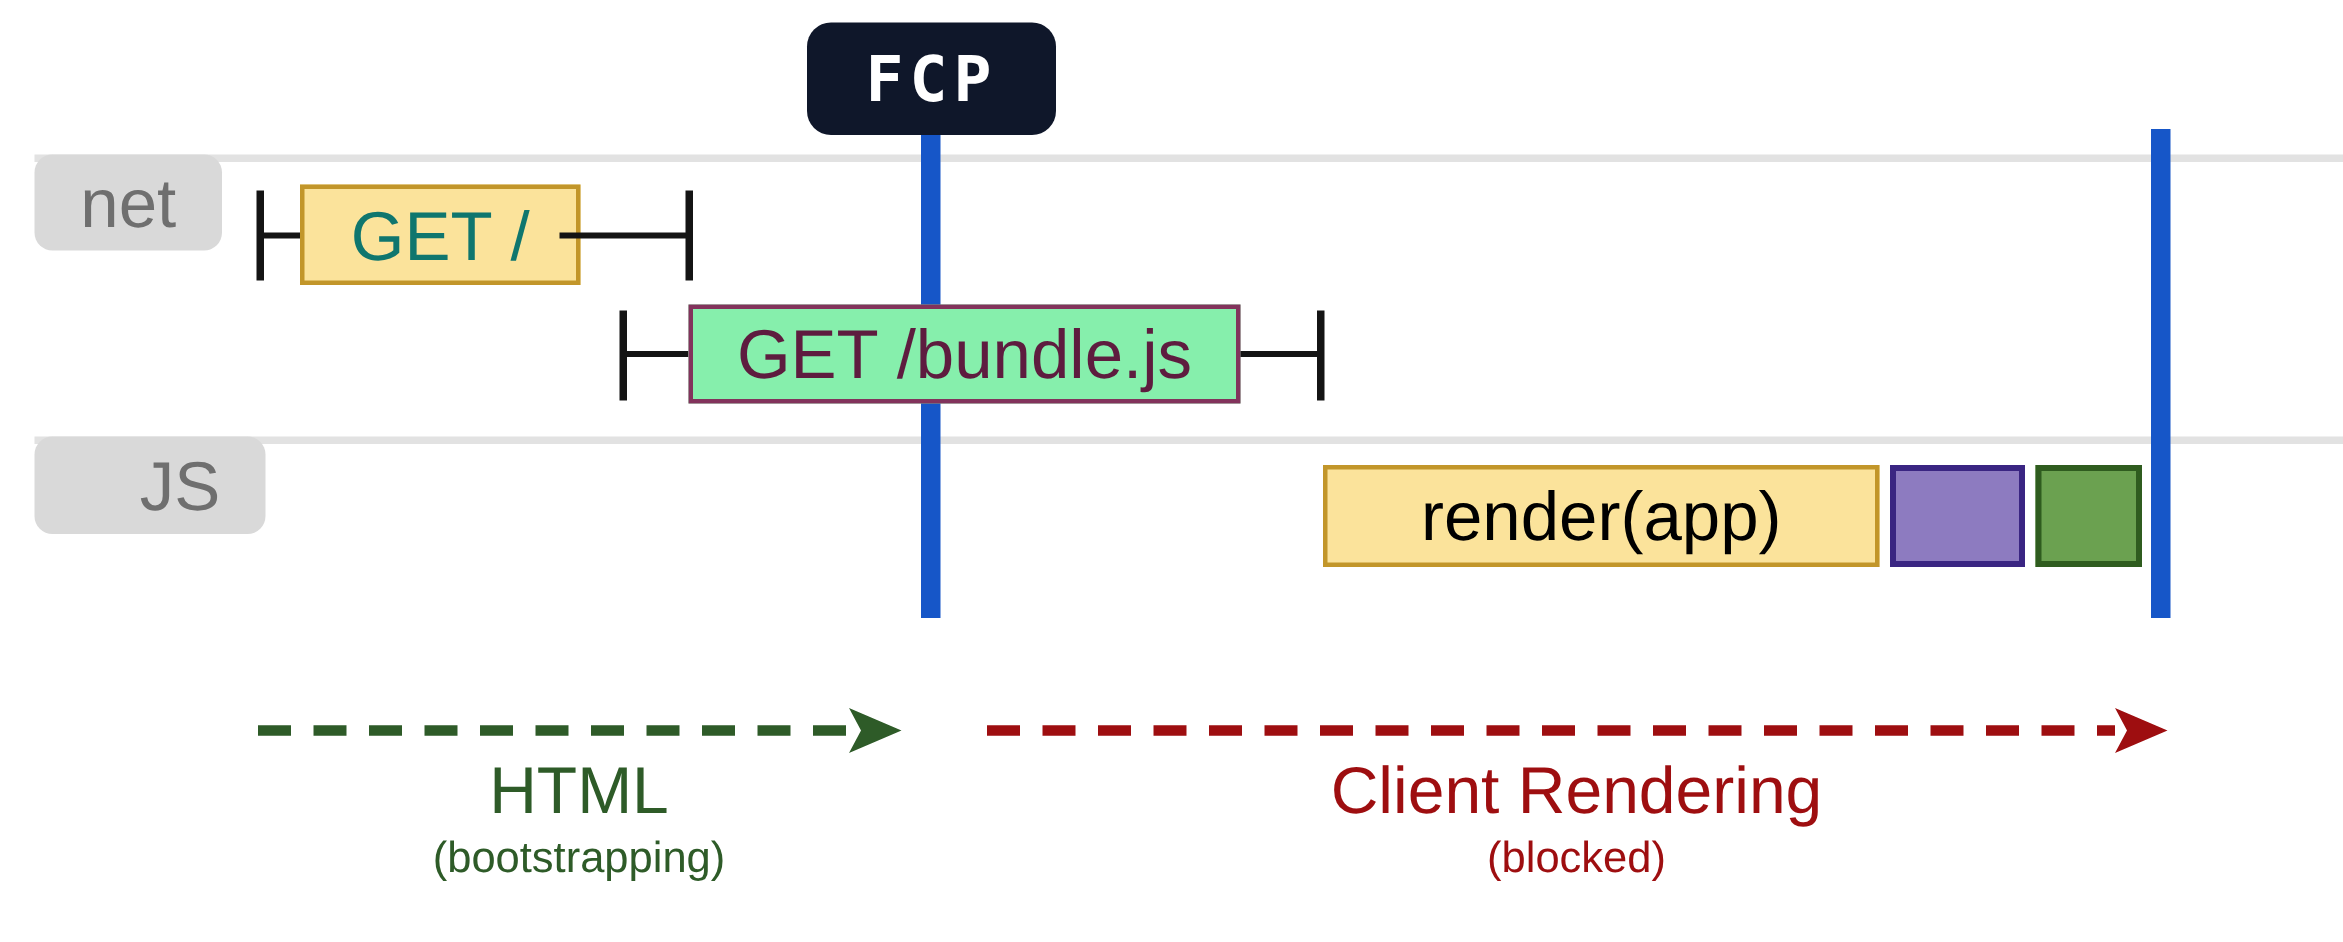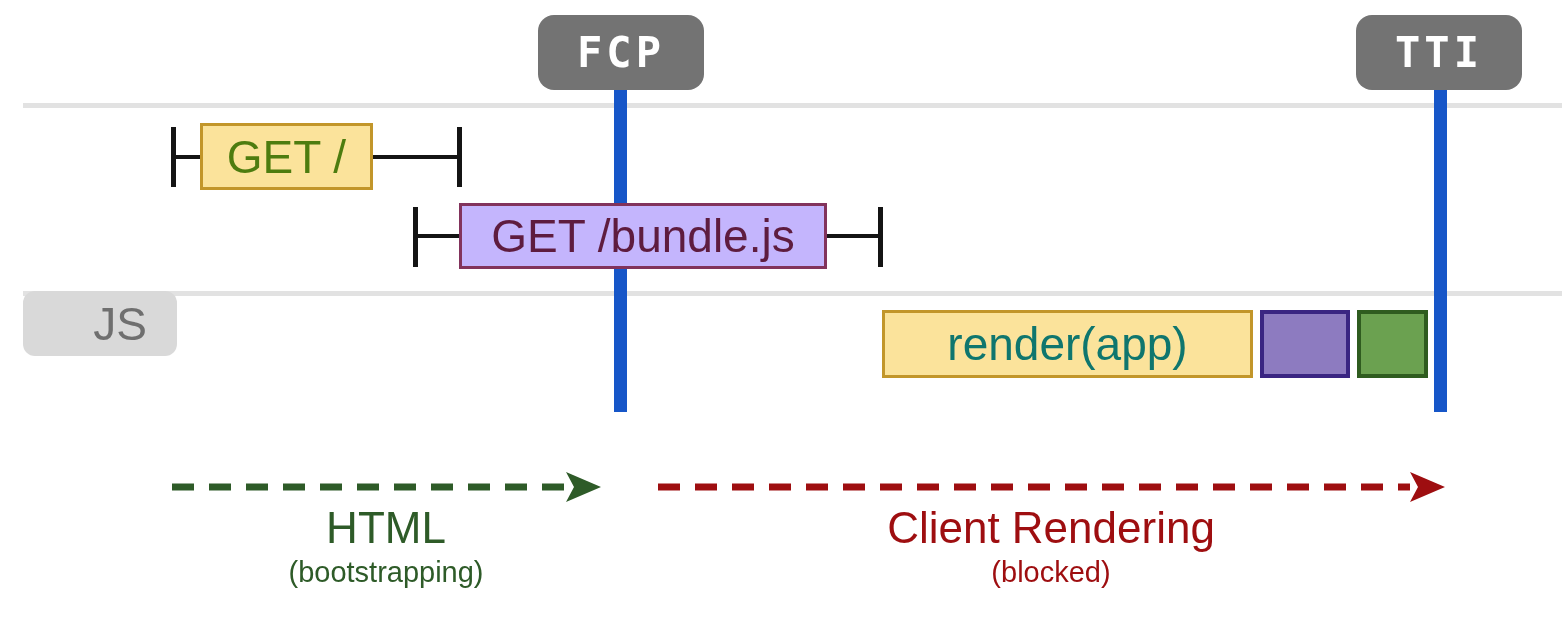--- a/index.html
+++ b/index.html
@@ -22,21 +22,21 @@
     position:absolute;background:#d9d9d9;color:#6f6f6f;
     border-radius:12px;z-index:3;
     display:flex;align-items:center;justify-content:center;
     font-size:46px;line-height:1;
   }
   #tag-net{left:23px;top:103px;width:125px;height:64px;}
   #tag-js{left:23px;top:291px;width:114px;height:65px;padding-left:40px;}
   
   .milestone-badge{
     position:absolute;top:15px;height:75px;
-    background:#737373;border-radius:16px;z-index:4;
+    background:#0f172a;border-radius:16px;z-index:4;
     display:flex;align-items:center;justify-content:center;
     color:#ffffff;font-family:"DejaVu Sans Mono","Liberation Mono",monospace;
     font-weight:bold;font-size:42px;letter-spacing:4px;
   }
   #badge-fcp{left:538px;width:166px;}
   #badge-tti{left:1356px;width:166px;}
   .milestone-line{
     position:absolute;top:86px;width:13px;height:326px;
     background:#1656c8;z-index:2;
   }
@@ -45,30 +45,30 @@
   
   .whisker{position:absolute;width:5px;height:60px;background:#141414;z-index:3;}
   .connector{position:absolute;height:4px;background:#141414;z-index:3;}
   
   .event-box{
     position:absolute;z-index:3;box-sizing:border-box;
     display:flex;align-items:center;justify-content:center;
     font-size:46px;line-height:1;
   }
   #box-get-root{
-    left:200px;top:123px;width:173px;height:67px;
-    background:#fbe39b;border:3px solid #c2962a;color:#4d7c0f;
+    left:200px;top:123px;width:187px;height:67px;
+    background:#fbe39b;border:3px solid #c2962a;color:#0f766e;
   }
   #box-get-bundle{
     left:459px;top:203px;width:368px;height:66px;
-    background:#c4b5fd;border:3px solid #82335c;color:#5e1c3f;
+    background:#86efac;border:3px solid #82335c;color:#5e1c3f;
   }
   #box-render-app{
     left:882px;top:310px;width:371px;height:68px;
-    background:#fbe39b;border:3px solid #c2962a;color:#0f766e;
+    background:#fbe39b;border:3px solid #c2962a;color:#000000;
   }
   #box-task-purple{
     left:1260px;top:310px;width:90px;height:68px;
     background:#8d7bc0;border:4px solid #3a2582;
   }
   #box-task-green{
     left:1357px;top:310px;width:71px;height:68px;
     background:#6ba150;border:4px solid #2f5c1f;
   }
   
@@ -88,24 +88,24 @@
 
   <div class="lane-rail" id="rail-net"></div>
   <div class="lane-rail" id="rail-js"></div>
 
   <div class="milestone-line" id="line-fcp"></div>
   <div class="milestone-line" id="line-tti"></div>
 
   <div class="milestone-badge" id="badge-fcp">
     <span>FCP</span>
   </div>
-  <div class="milestone-badge" id="badge-tti">
-    <span>TTI</span>
+
+  <div class="lane-tag" id="tag-net">
+    <span>net</span>
   </div>
-
   <div class="lane-tag" id="tag-js">
     <span>JS</span>
   </div>
 
   <div class="whisker" style="left:171px;top:127px;"></div>
   <div class="connector" style="left:176px;top:155px;width:24px;"></div>
   <div class="event-box" id="box-get-root">
     <span>GET /</span>
   </div>
   <div class="connector" style="left:373px;top:155px;width:87px;"></div>

